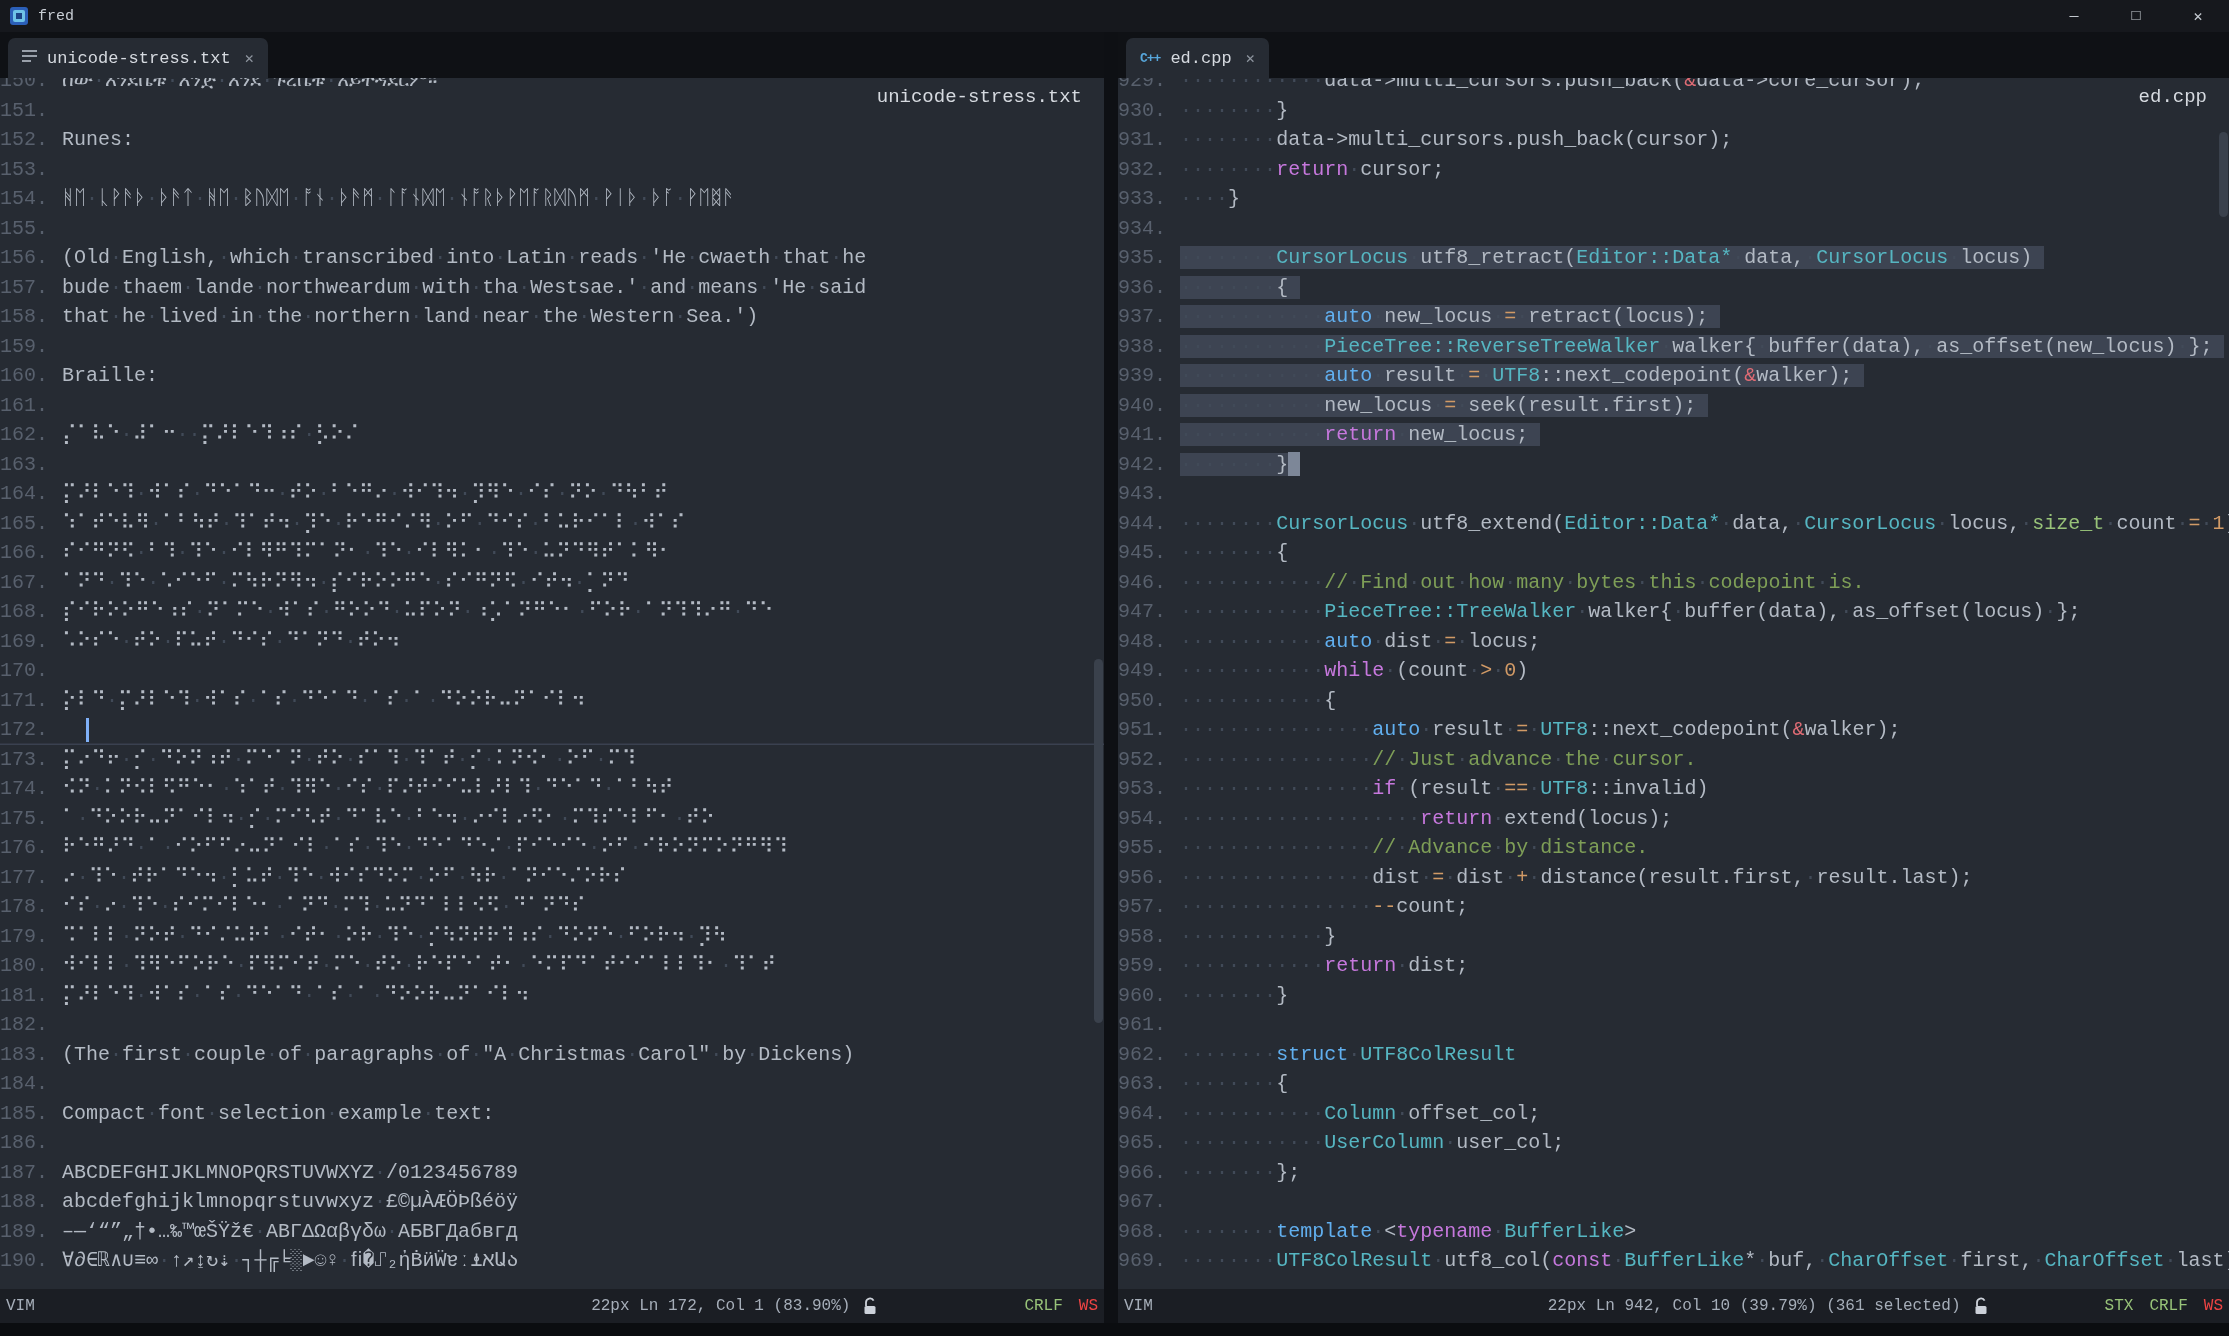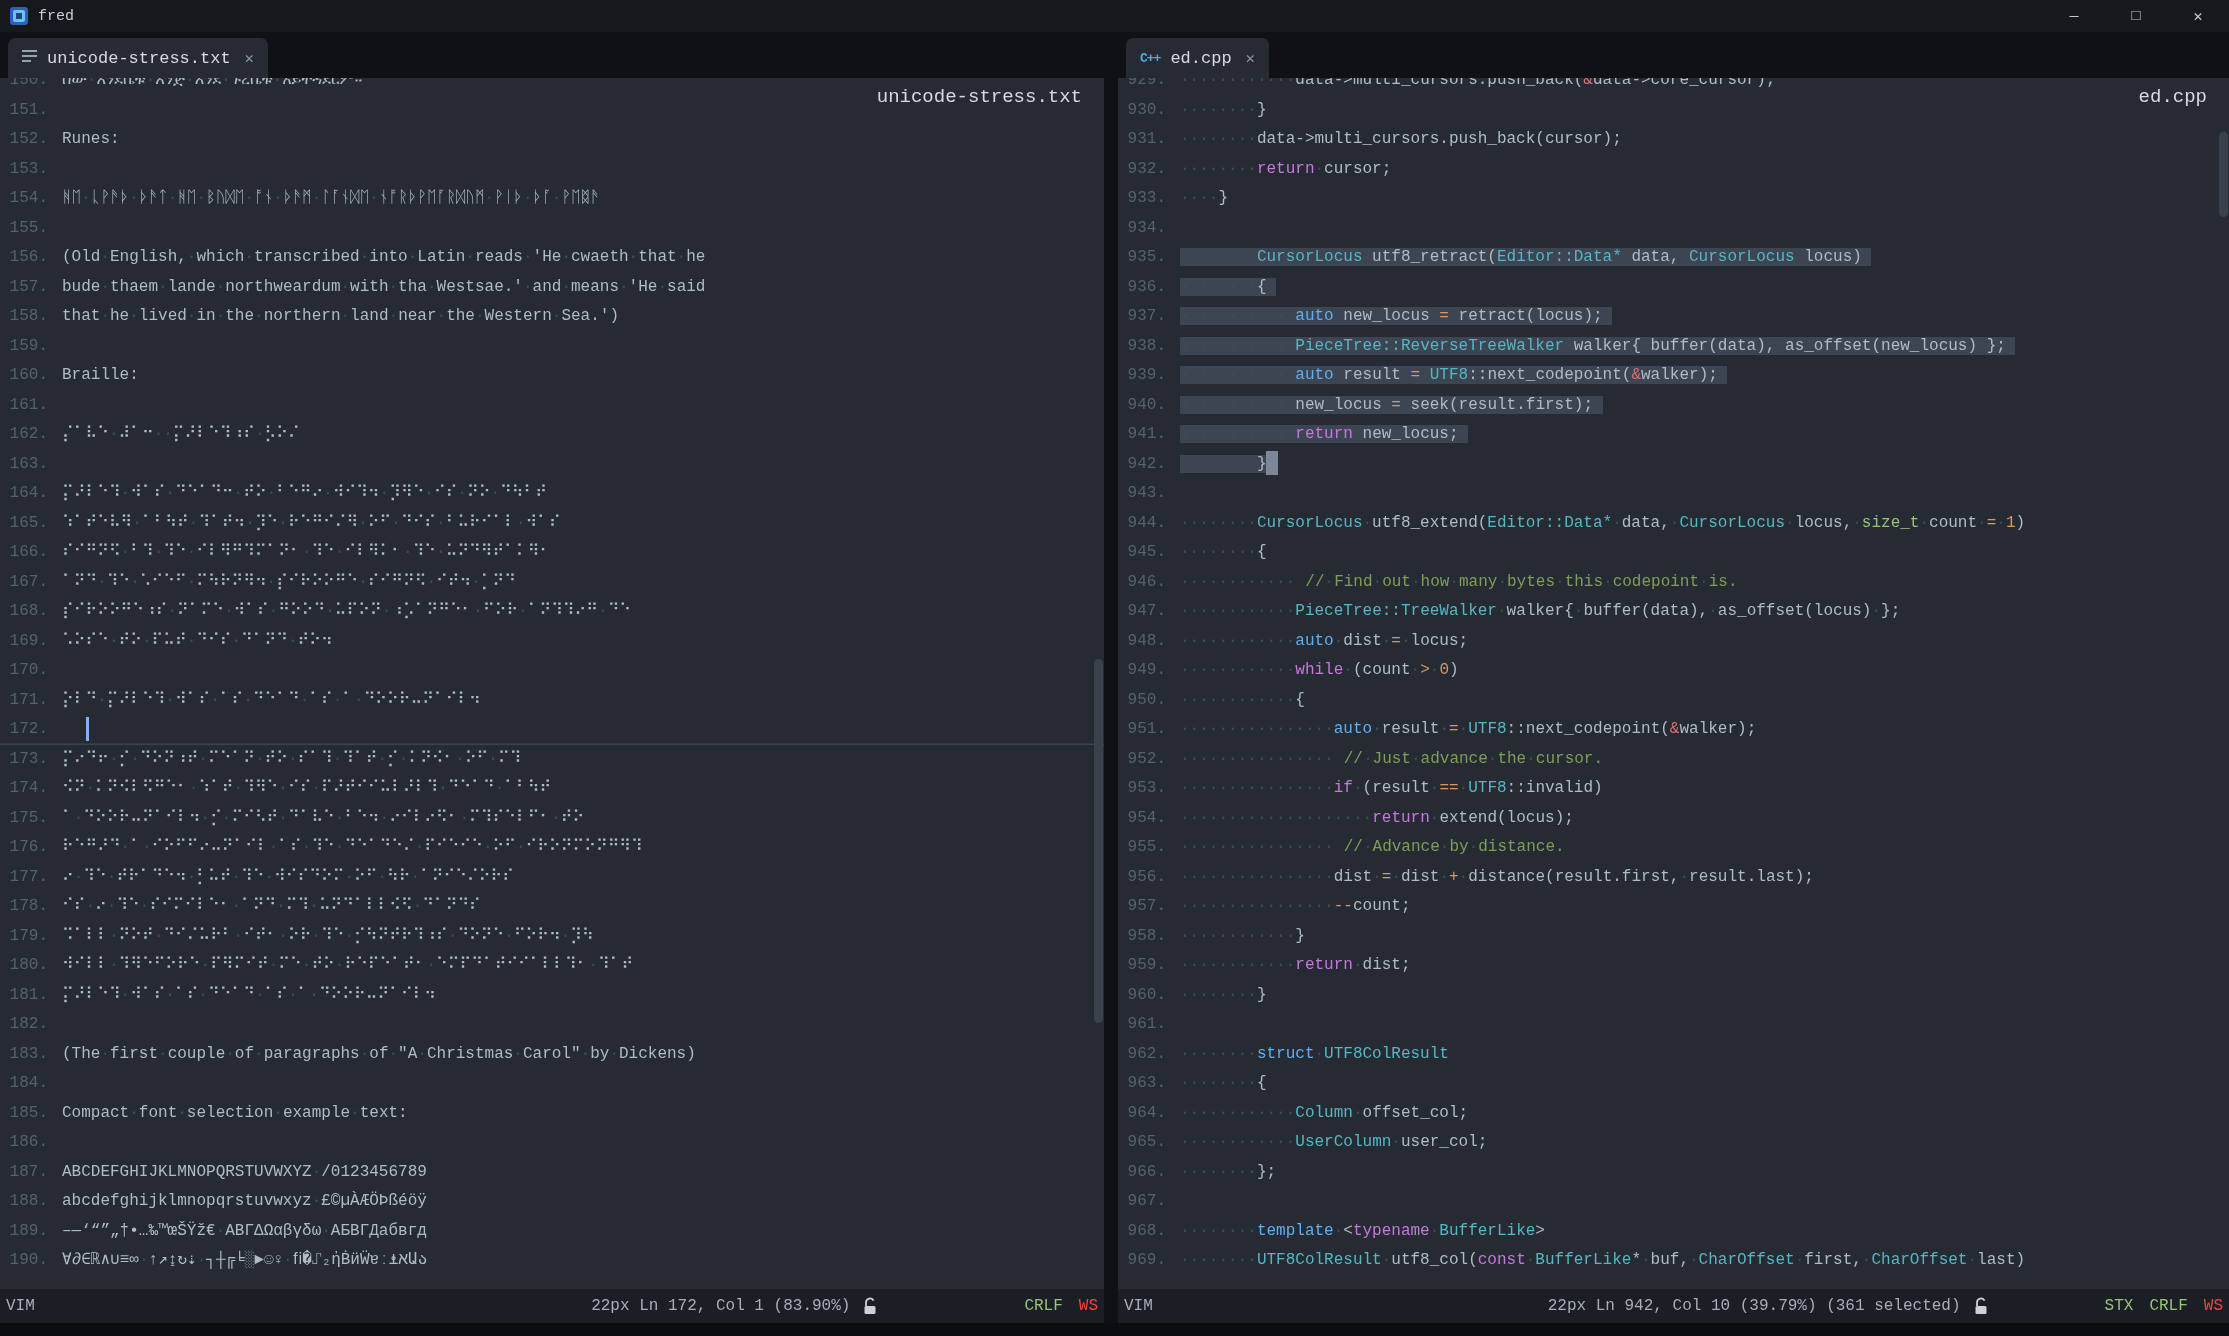--- a/index.html
+++ b/index.html
@@ -31,31 +31,31 @@
   .tab{
     margin-left:8px;height:40px;padding:0 14px;display:flex;align-items:center;gap:10px;
     background:var(--bg);border-radius:7px 7px 0 0;color:var(--tab-fg);font-size:17px;
   }
   .tab-close{color:#8d949e;font-size:15px;margin-left:4px;}
   .cpp-glyph{color:#57a7dc;font-weight:bold;font-size:13px;letter-spacing:-1px;}
   
   .editor{flex:1;position:relative;overflow:hidden;background:var(--bg);min-height:0;}
   .lines{
     position:absolute;top:-12px;left:0;right:0;
-    font-size:16px;line-height:29.5px;white-space:pre;
+    font-size:20px;line-height:29.5px;white-space:pre;
   }
   .row{display:flex;height:29.5px;white-space:pre;}
   .row.cur-line{box-shadow:inset 0 -2px 0 -0.5px var(--underline);gap:24px;}
   .lnum{flex:0 0 62px;width:62px;text-align:right;padding-right:14px;box-sizing:border-box;
     color:var(--dim);}
   .ctext{flex:1;white-space:pre;color:var(--fg);}
   .ws{color:var(--ws);}
   .sel{background:var(--sel);}
   .c-p{color:var(--fg);} .c-k{color:var(--c-k);} .c-b{color:var(--c-b);text-align:center;}
-  .c-t{color:var(--c-t);} .c-g{color:var(--c-g);} .c-c{color:var(--c-c);margin-left:10px;}
+  .c-t{color:var(--c-t);} .c-g{color:var(--c-g);} .c-c{color:var(--c-c);}
   .c-o{color:var(--c-o);} .c-r{color:var(--c-r);} .c-n{color:var(--c-n);}
   .caret{display:inline-block;width:3px;height:24px;background:var(--caret);
     vertical-align:middle;margin-right:-3px;}
   .block-cursor{display:inline-block;width:12px;height:24px;background:var(--block);
     vertical-align:middle;}
   .filename-overlay{
     position:absolute;top:8px;right:18px;font-size:19px;color:var(--tab-fg);
     background:var(--bg);padding:0 4px;z-index:5;
   }
   .vscroll{position:absolute;top:0;bottom:0;right:0;width:12px;}

